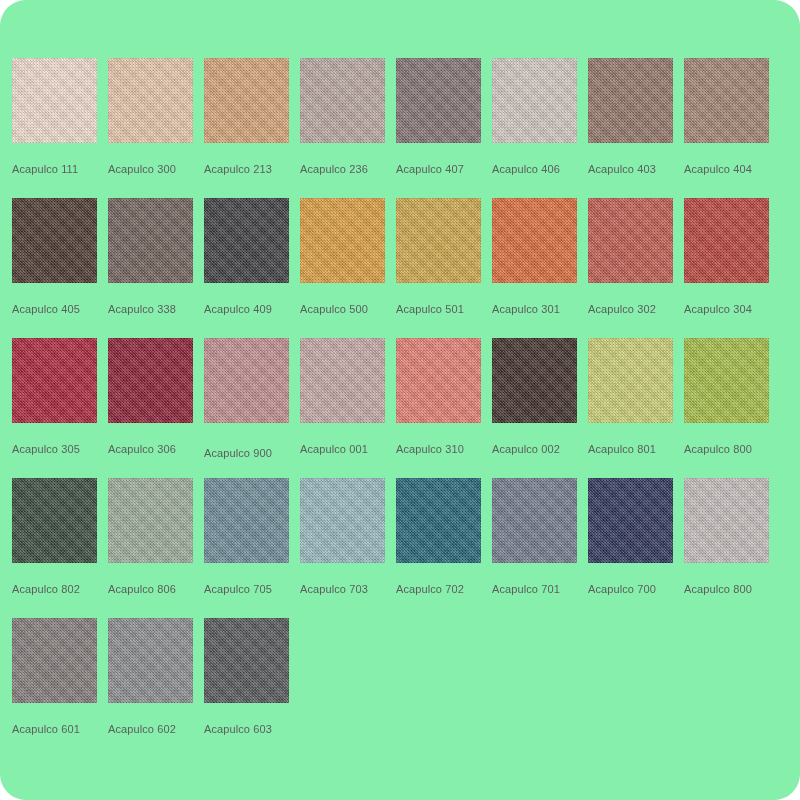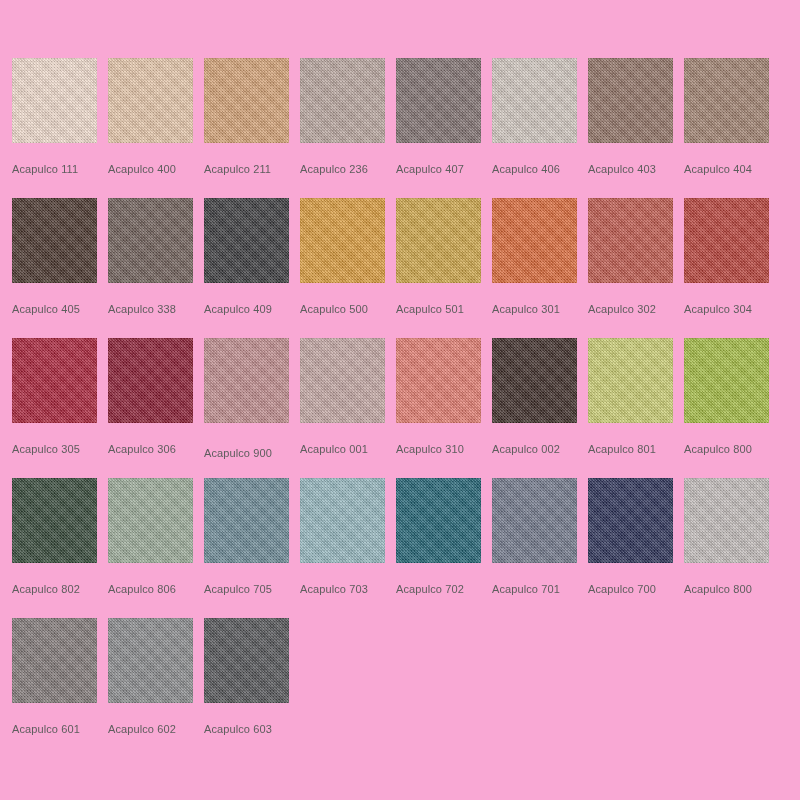--- a/index.html
+++ b/index.html
@@ -85,33 +85,33 @@
     font-size: 11px;
     line-height: 14px;
     letter-spacing: 0.1px;
     color: #5d5d5d;
     white-space: nowrap;
   }
 </style>
 </head>
 <body>
 
-<div id="swatch-board" style="background: #f9a8d4;">
+<div id="swatch-board" style="background: #86efac; border-radius: 26px;">
     <div class="swatch-row">
       <div class="swatch-cell">
         <div class="swatch-chip" title="Acapulco 111" style="background-color: rgb(243, 221, 205);"></div>
         <div class="swatch-label" style="color: rgb(93, 93, 93);">Acapulco 111</div>
       </div>
       <div class="swatch-cell">
         <div class="swatch-chip" title="Acapulco 400" style="background-color: rgb(232, 199, 169);"></div>
-        <div class="swatch-label" style="color: rgb(93, 93, 93);">Acapulco 400</div>
+        <div class="swatch-label" style="color: rgb(93, 93, 93);">Acapulco 300</div>
       </div>
       <div class="swatch-cell">
         <div class="swatch-chip" title="Acapulco 401" style="background-color: rgb(214, 161, 115);"></div>
-        <div class="swatch-label" style="color: rgb(93, 93, 93);">Acapulco 211</div>
+        <div class="swatch-label" style="color: rgb(93, 93, 93);">Acapulco 213</div>
       </div>
       <div class="swatch-cell">
         <div class="swatch-chip" title="Acapulco 402" style="background-color: rgb(185, 165, 157);"></div>
         <div class="swatch-label" style="color: rgb(93, 93, 93);">Acapulco 236</div>
       </div>
       <div class="swatch-cell">
         <div class="swatch-chip" title="Acapulco 407" style="background-color: rgb(125, 109, 108);"></div>
         <div class="swatch-label" style="color: rgb(93, 93, 93);">Acapulco 407</div>
       </div>
       <div class="swatch-cell">

